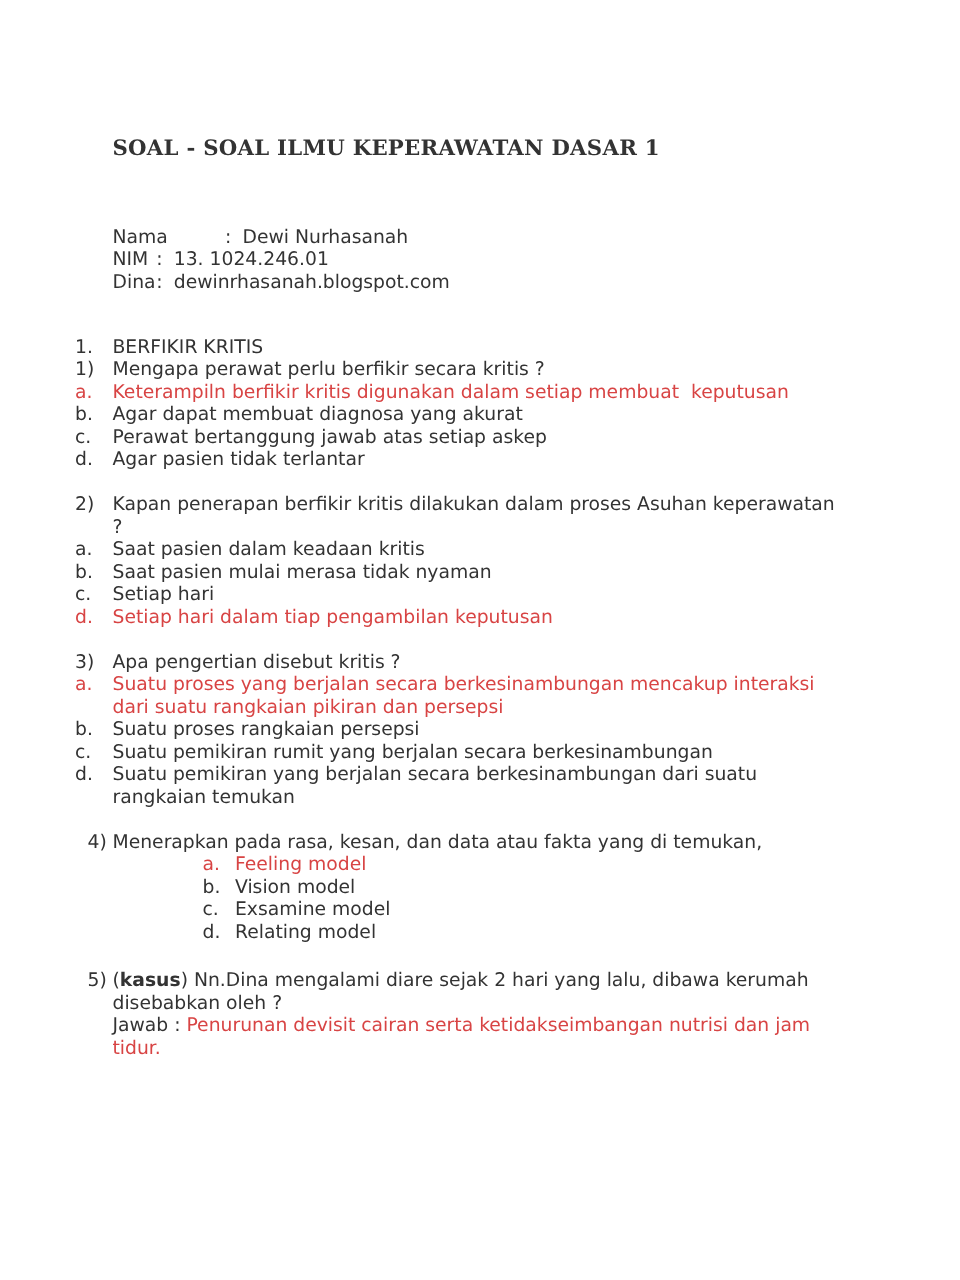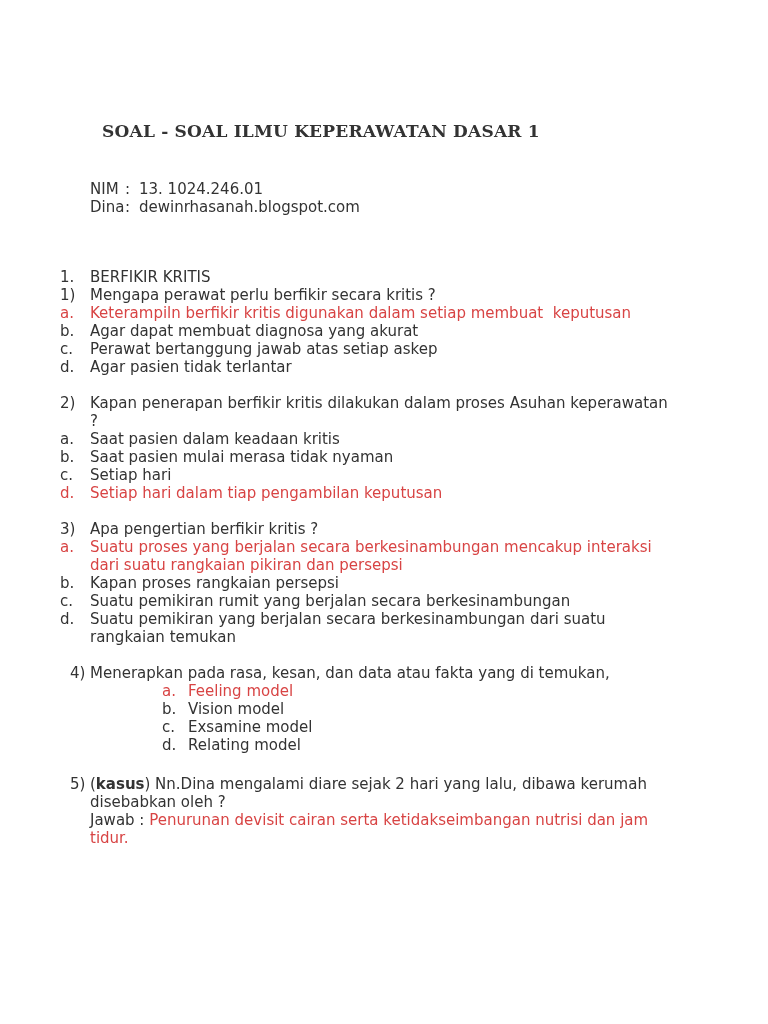--- a/index.html
+++ b/index.html
@@ -2,21 +2,21 @@
 <html style="--bg: #ffffff; --ink: #333333; --red: #d84444;"><head>
 <meta charset="utf-8">
 <style>
   html,body{margin:0;padding:0;background:#ffffff;}
   .page{
     position:relative;width:768px;height:1024px;margin:0 auto;
     background:var(--bg,#ffffff);overflow:hidden;
     font-family:"DejaVu Sans",sans-serif;color:var(--ink,#333333);
   }
   .title{
-    position:absolute;left:90px;top:109px;margin:12px;
+    position:absolute;left:90px;top:109px;margin:0;
     font-family:"DejaVu Serif",serif;font-weight:bold;
     font-size:17px;line-height:20px;letter-spacing:0.2px;
   }
   .info{position:absolute;left:90px;top:180px;font-size:15px;line-height:18px;}
   .info-row{white-space:pre;}
   .info-label{display:inline-block;}
   .info-row.r0 .info-label{width:90px;}
   .info-row.r1 .info-label{width:35px;}
   .info-row.r2 .info-label{width:35px;}
   .info-colon{display:inline-block;width:14px;}
@@ -33,20 +33,21 @@
   .kw{font-weight:bold;}
 </style>
 </head>
 <body>
 
 <div class="page">
 
   <h1 class="title">SOAL - SOAL ILMU KEPERAWATAN DASAR 1</h1>
 
   <div class="info">
+    <div class="info-row r0"><span class="info-label">Nama</span><span class="info-colon">:</span><span class="info-value">Dewi Nurhasanah</span></div>
     <div class="info-row r1"><span class="info-label">NIM</span><span class="info-colon">:</span><span class="info-value">13. 1024.246.01</span></div>
     <div class="info-row r2"><span class="info-label">Dina</span><span class="info-colon">:</span><span class="info-value">dewinrhasanah.blogspot.com</span></div>
   </div>
 
   <div class="content">
 
     <div class="row">
       <span class="m">1.</span>
       <span class="t">BERFIKIR KRITIS</span>
     </div>
@@ -92,33 +93,33 @@
       <span class="m">c.</span>
       <span class="t">Setiap hari</span>
     </div>
     <div class="row red">
       <span class="m">d.</span>
       <span class="t">Setiap hari dalam tiap pengambilan keputusan</span>
     </div>
 
     <div class="row gap">
       <span class="m">3)</span>
-      <span class="t">Apa pengertian berfikir kritis ?</span>
+      <span class="t">Apa pengertian disebut kritis ?</span>
     </div>
     <div class="row red">
       <span class="m">a.</span>
       <span class="t">Suatu proses yang berjalan secara berkesinambungan mencakup interaksi</span>
     </div>
     <div class="row red">
       <span class="m"></span>
       <span class="t">dari suatu rangkaian pikiran dan persepsi</span>
     </div>
     <div class="row">
       <span class="m">b.</span>
-      <span class="t">Kapan proses rangkaian persepsi</span>
+      <span class="t">Suatu proses rangkaian persepsi</span>
     </div>
     <div class="row">
       <span class="m">c.</span>
       <span class="t">Suatu pemikiran rumit yang berjalan secara berkesinambungan</span>
     </div>
     <div class="row">
       <span class="m">d.</span>
       <span class="t">Suatu pemikiran yang berjalan secara berkesinambungan dari suatu</span>
     </div>
     <div class="row">

